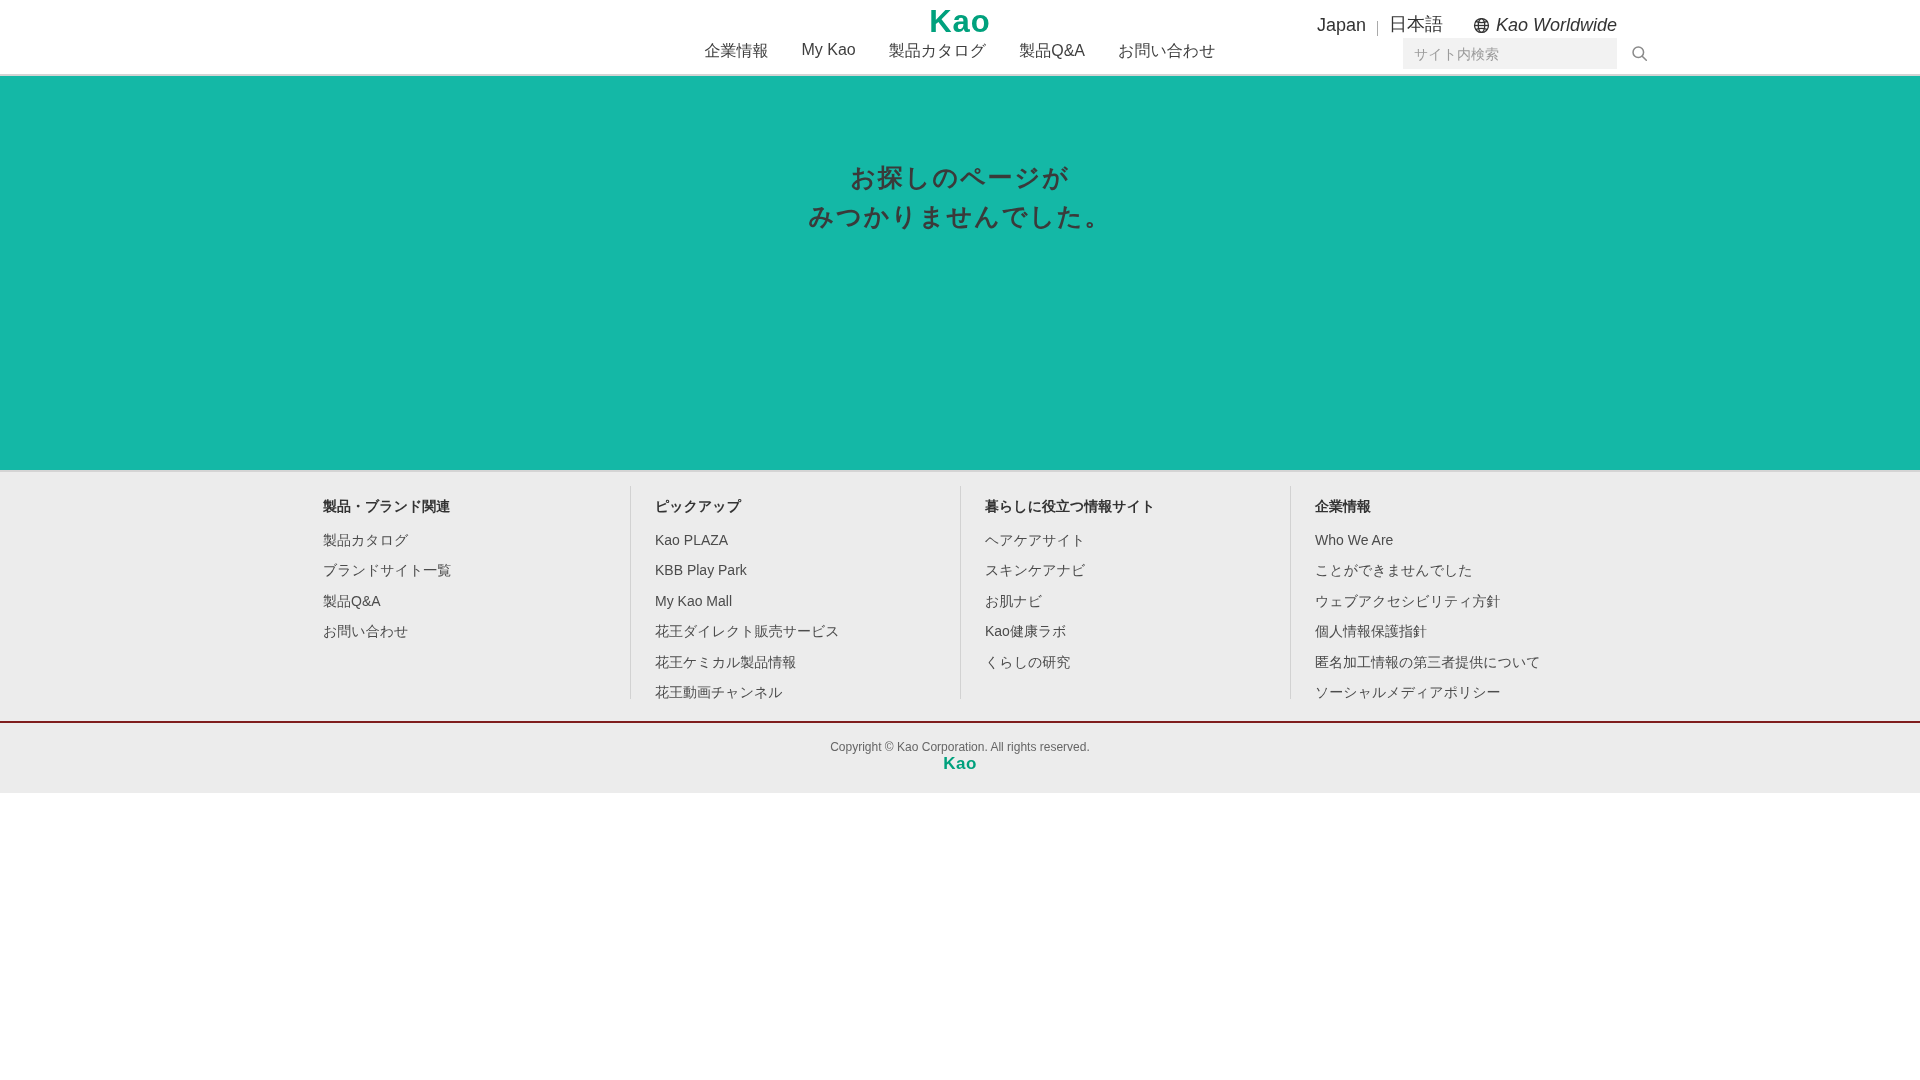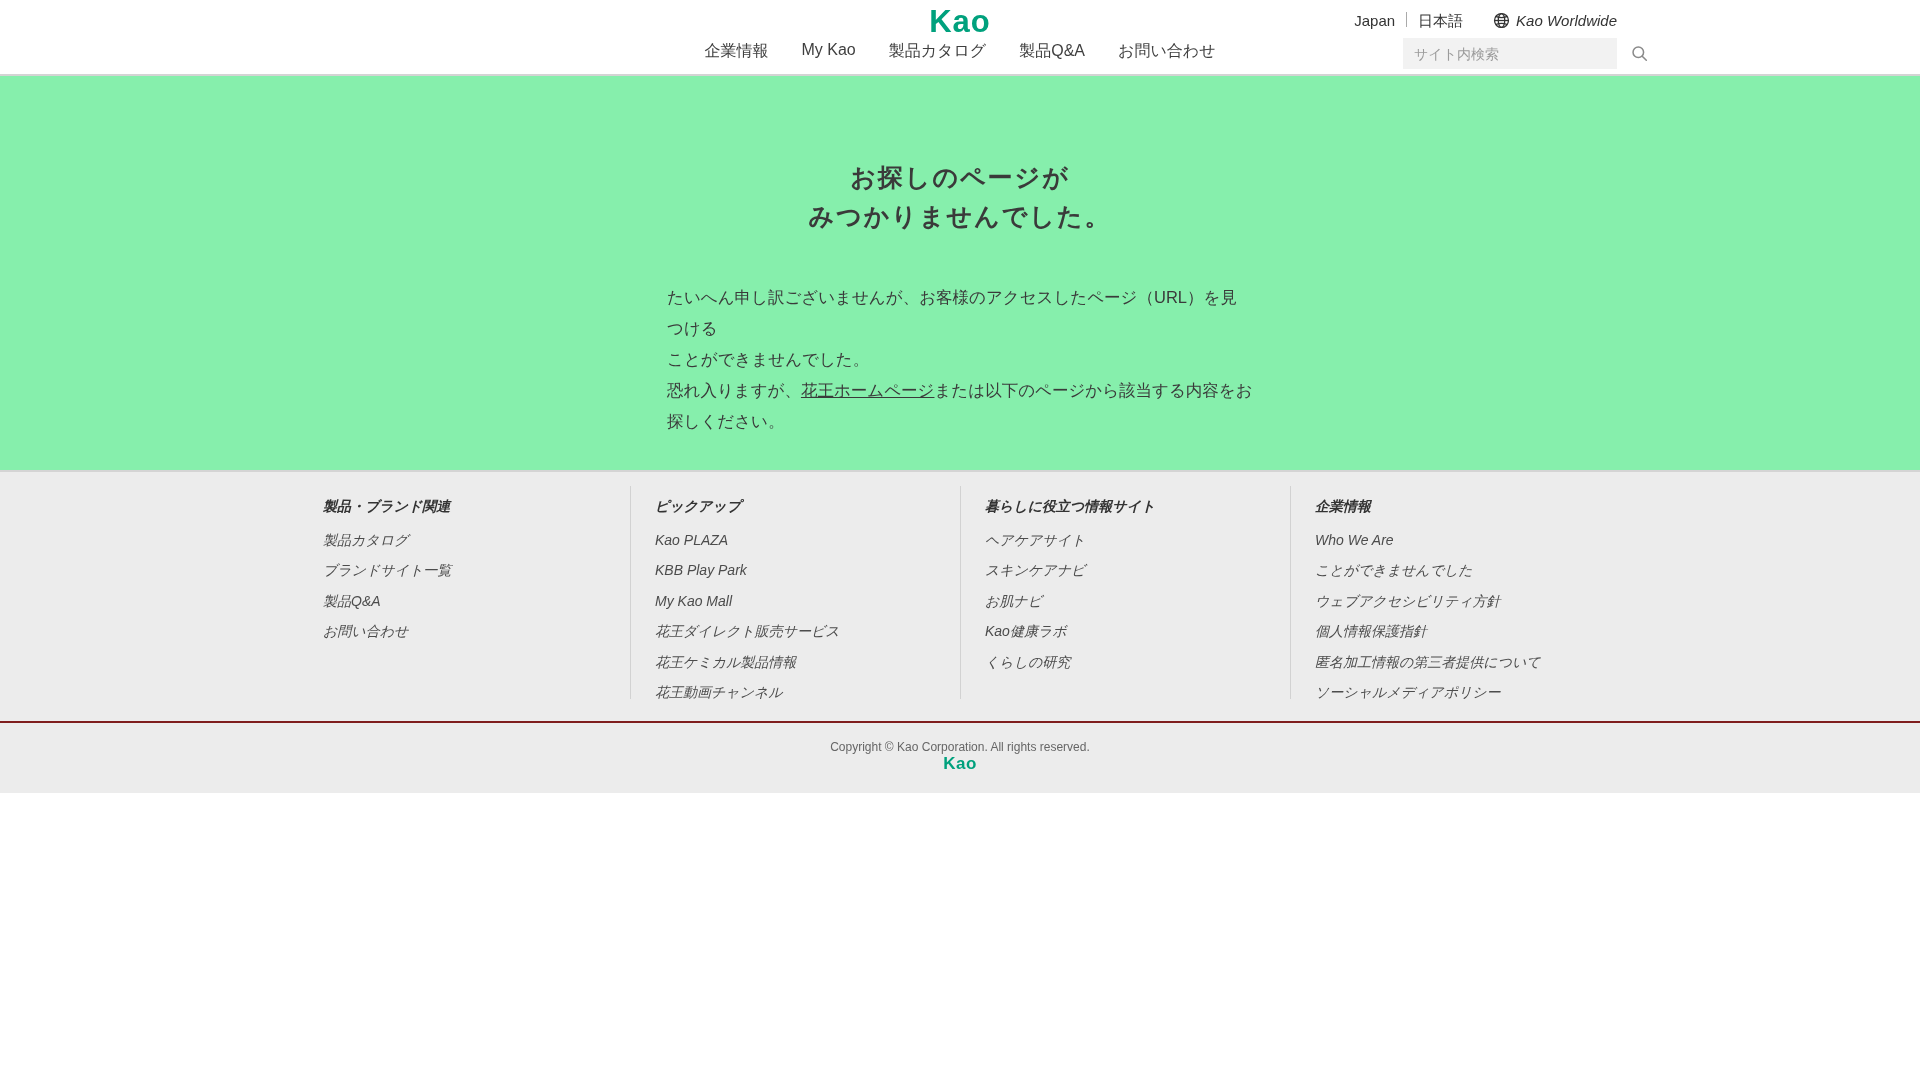--- a/index.html
+++ b/index.html
@@ -4,45 +4,45 @@
 <style>
   * { margin:0; padding:0; box-sizing:border-box; }
   html,body { width:1920px; height:1080px; background:#ffffff;
     font-family:"Liberation Sans","DejaVu Sans",sans-serif; color:#3a3a3a; }
   a { color:inherit; text-decoration:none; cursor:pointer; }
 
   
   .header { position:relative; height:76px; background:#fff; border-bottom:2px solid #d4d4d4; }
   .logo-top { position:absolute; top:4px; left:50%; transform:translateX(-50%);
     font-size:31px; font-weight:bold; letter-spacing:1px; color:#00a17d; }
-  .utility { position:absolute; top:12px; right:303px; display:flex; align-items:flex-start;
-    font-size:15px; color:#333; }
+  .utility { position:absolute; top:12px; right:303px; display:flex; align-items:flex-end;
+    font-size:18px; color:#333; }
   .util-sep { width:1px; height:15px; background:#aaa; margin:0 11px; }
   .worldwide { display:flex; align-items:center; margin-left:30px;font-style:italic; }
   .globe { width:17px; height:17px; margin-right:6px; }
   .nav { position:absolute; bottom:12px; left:50%; transform:translateX(-50%);
     display:flex; gap:33px; font-size:16px; color:#3f3f3f; white-space:nowrap; }
   .searchbox { position:absolute; top:38px; right:303px; width:214px; height:31px;
     background:#f2f2f2; display:flex; align-items:center; padding:0 10px 0 11px;gap:36px; }
   .searchbox input { flex:1; border:none; outline:none; background:transparent;
     font-size:14px; color:#333; font-family:inherit; }
   .searchbox input::placeholder { color:#9b9b9b; }
   .mag { width:17px; height:17px; flex:none; cursor:pointer; }
 
   
-  .main { height:394px; background:#86efac; }
+  .main { height:394px; background:#14b8a6; }
   .error-heading { padding-top:82px; text-align:center; font-size:25px; font-weight:bold;
     letter-spacing:2px; line-height:39px; color:#3a3a3a; }
   .error-body { width:586px; margin:46px auto 0; font-size:16.5px; line-height:31px; color:#3a3a3a; }
   .error-body a { text-decoration:underline; }
 
   
   .footer { background:#ececec; border-top:2px solid #d4d4d4; }
   .footer-cols { width:1320px; margin:0 auto; display:flex; padding:14px 0 22px; }
-  .fcol { width:330px; padding:12px 18px 0 24px; border-left:1px solid #d2d2d2;font-style:italic; }
+  .fcol { width:330px; padding:12px 18px 0 24px; border-left:1px solid #d2d2d2; }
   .fcol:first-child { border-left:none; padding-left:23px; }
   .fcol-heading { font-size:14px; font-weight:bold; color:#333; display:block; }
   .fcol-list { list-style:none; }
   .fcol-list li { margin-top:16.5px; font-size:14px; line-height:14px; color:#4c4c4c; }
   .footer-bottom { border-top:2px solid #7f1d1d; text-align:center; padding:17px 0 19px; }
   .copyright { font-size:12px; color:#666; }
   .logo-bottom { margin-top:15px; font-size:17px; font-weight:bold; letter-spacing:0.5px; color:#00a17d; }
 </style>
 </head>
 <body>
@@ -80,30 +80,20 @@
       <line x1="13.2" y1="13.2" x2="18" y2="18"></line>
     </svg>
   </div>
 </header>
 
 <main class="main">
   <h1 class="error-heading">
     <span>お探しのページが</span><br>
     <span>みつかりませんでした。</span>
   </h1>
-  <div class="error-body">
-    <p>
-      <span>たいへん申し訳ございませんが、お客様のアクセスしたページ（URL）を見つける</span><br>
-      <span>ことができませんでした。</span>
-    </p>
-    <p>
-      <span>恐れ入りますが、</span><a>花王ホームページ</a><span>または以下のページから該当する内容をお</span><br>
-      <span>探しください。</span>
-    </p>
-  </div>
 </main>
 
 <footer class="footer">
   <div class="footer-cols">
     <div class="fcol">
       <span class="fcol-heading">製品・ブランド関連</span>
       <ul class="fcol-list">
           <li><a>製品カタログ</a></li>
           <li><a>ブランドサイト一覧</a></li>
           <li><a>製品Q&amp;A</a></li>

